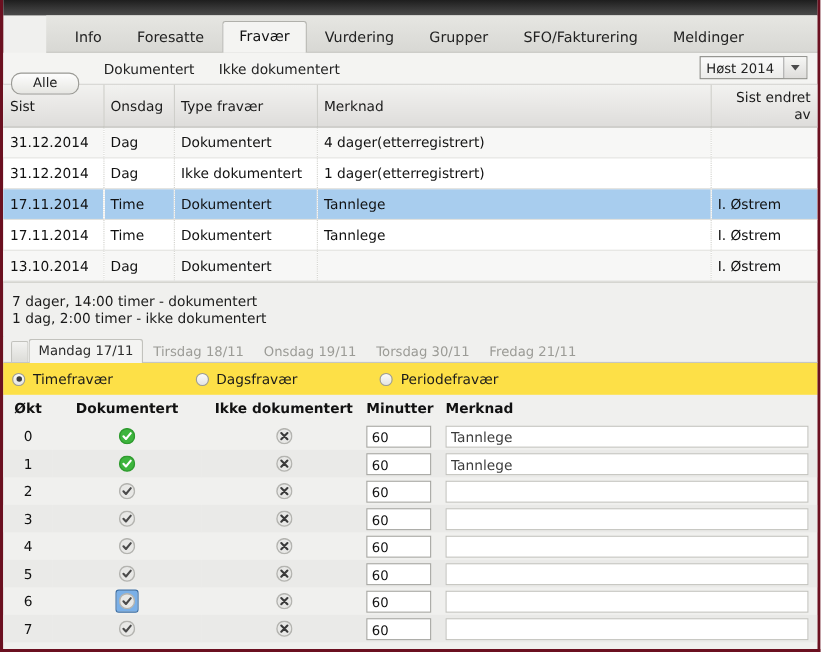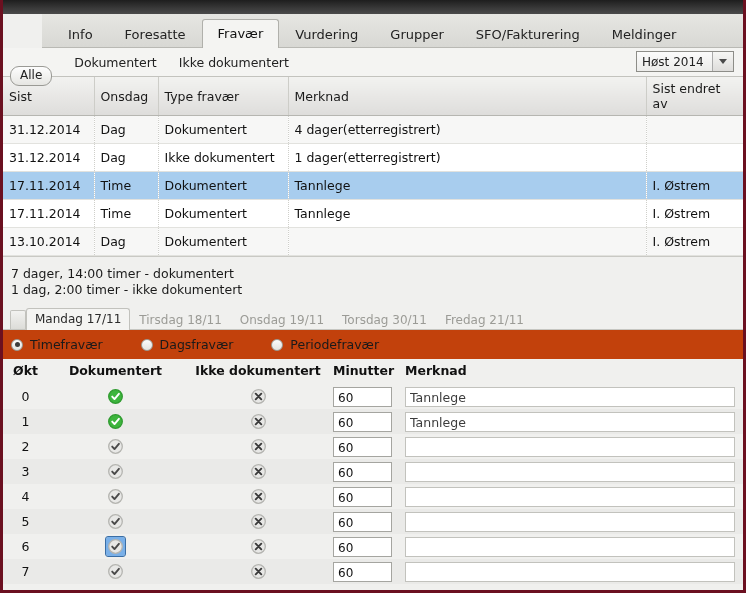--- a/index.html
+++ b/index.html
@@ -69,21 +69,21 @@
     flex: 0 0 auto;
     background: #f4f4f2;
     display: flex;
     align-items: center;
     padding: 0 8px 0 7px;
     box-sizing: border-box;
     position: relative;
   }
   .pillbtn {
     font-size: 12px;
-    padding: 2px 9px 3px;
+    padding: 2px 19px 3px;
     border: 1px solid #9a9a95;
     border-radius: 9px;
     background: linear-gradient(180deg,#fdfdfd 0%, #e6e6e2 100%);
     color: #222;
     cursor: default;
     line-height: 13px;
     margin-top: 28px;
   }
   .plainlink {
     font-size: 12.5px;
@@ -120,21 +120,21 @@
     border-bottom: 1px solid #b6b6b1;
     border-right: 1px solid #cdcdc8;
     font-weight: normal;
     font-size: 12.5px;
     text-align: left;
     padding: 4px 6px;
     height: 21px;
     color: #1a1a1a;
     box-sizing: border-box;
   }
-  table.grid th:last-child { border-right: none; }
+  table.grid th:last-child { border-right: none; text-align: right; }
   table.grid td {
     font-size: 12.5px;
     padding: 6px 6px;
     border-right: 1px dotted #cfcfca;
     border-bottom: 1px solid #e2e2de;
     height: 28px;
     box-sizing: border-box;
     color: #111;
     white-space: nowrap;
     overflow: hidden;
@@ -185,22 +185,23 @@
     border-color: #c2c2bd;
     color: #2b2b2b;
     height: 21px; line-height: 21px;
   }
   
   .radiorow {
     flex: 0 0 auto;
     display: flex;
     align-items: flex-end;
     padding: 7px 0 7px 8px;
-    background: #c2410c;
-    font-size: 12.5px;
+    background: #fde047;
+    font-size: 12.5px;
+    gap: 37px;
   }
   .radio { display: flex; align-items: center; margin-right: 38px; cursor: default; }
   .rdot {
     width: 12px; height: 12px; border-radius: 50%;
     border: 1px solid #9c9c97;
     background: linear-gradient(180deg,#fbfbfb 0%,#e4e4e1 100%);
     margin-right: 7px;
     display: flex; align-items: center; justify-content: center;
     box-sizing: border-box;
   }

